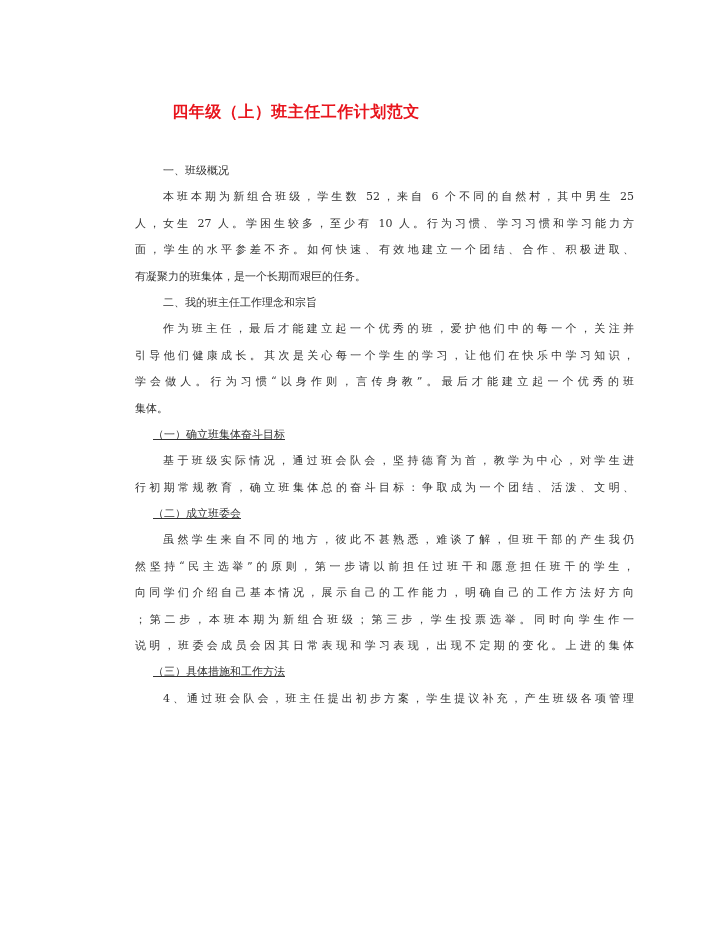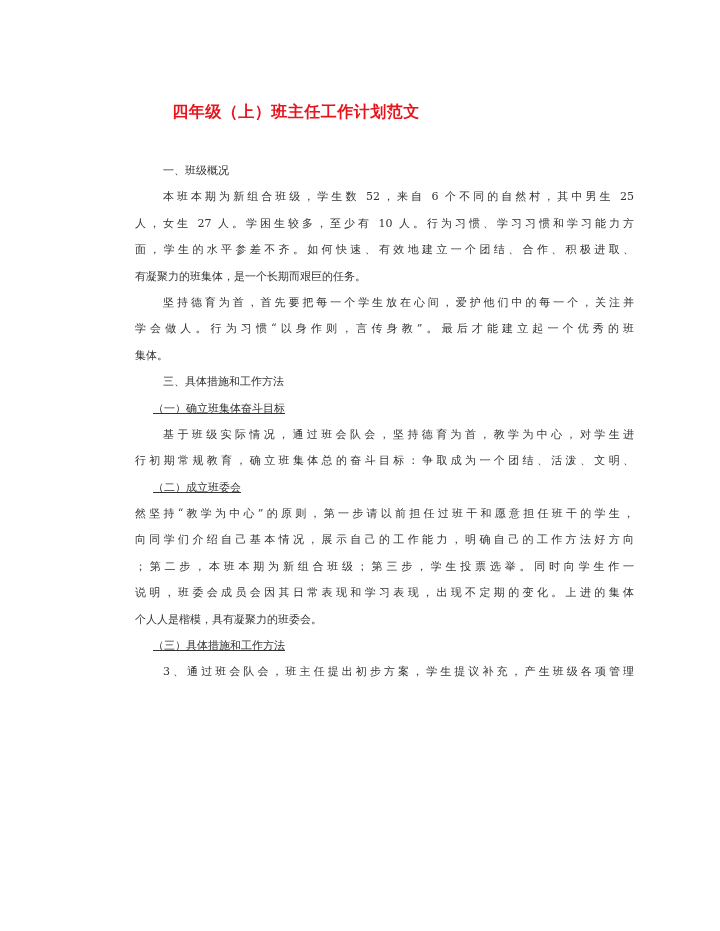--- a/index.html
+++ b/index.html
@@ -27,29 +27,30 @@
 <body>
 
 <div class="page">
   <div class="title">四年级（上）班主任工作计划范文</div>
   <div class="body" id="doc-body">
       <div class="line ind2 last">一、班级概况</div>
       <div class="line ind2">本班本期为新组合班级，学生数 52，来自 6 个不同的自然村，其中男生 25</div>
       <div class="line">人，女生 27 人。学困生较多，至少有 10 人。行为习惯、学习习惯和学习能力方</div>
       <div class="line">面，学生的水平参差不齐。如何快速、有效地建立一个团结、合作、积极进取、</div>
       <div class="line last">有凝聚力的班集体，是一个长期而艰巨的任务。</div>
-      <div class="line ind2">坚持德育为首，首先要把每一个学生放在心间，爱护他们中的每一个，关注并</div>
+      <div class="line ind2 last">二、我的班主任工作理念和宗旨</div>
+      <div class="line ind2">作为班主任，最后才能建立起一个优秀的班，爱护他们中的每一个，关注并</div>
+      <div class="line">引导他们健康成长。其次是关心每一个学生的学习，让他们在快乐中学习知识，</div>
       <div class="line">学会做人。行为习惯“以身作则，言传身教”。最后才能建立起一个优秀的班</div>
       <div class="line last">集体。</div>
-      <div class="line ind2 last">三、具体措施和工作方法</div>
       <div class="line ind-sub last">（一）确立班集体奋斗目标</div>
       <div class="line ind2">基于班级实际情况，通过班会队会，坚持德育为首，教学为中心，对学生进</div>
       <div class="line">行初期常规教育，确立班集体总的奋斗目标：争取成为一个团结、活泼、文明、</div>
       <div class="line ind-sub last">（二）成立班委会</div>
-      <div class="line">然坚持“教学为中心”的原则，第一步请以前担任过班干和愿意担任班干的学生，</div>
+      <div class="line ind2">虽然学生来自不同的地方，彼此不甚熟悉，难谈了解，但班干部的产生我仍</div>
+      <div class="line">然坚持“民主选举”的原则，第一步请以前担任过班干和愿意担任班干的学生，</div>
       <div class="line">向同学们介绍自己基本情况，展示自己的工作能力，明确自己的工作方法好方向</div>
       <div class="line">；第二步，本班本期为新组合班级；第三步，学生投票选举。同时向学生作一</div>
       <div class="line">说明，班委会成员会因其日常表现和学习表现，出现不定期的变化。上进的集体</div>
-      <div class="line last">个人人是楷模，具有凝聚力的班委会。</div>
       <div class="line ind-sub last">（三）具体措施和工作方法</div>
-      <div class="line ind2">3、通过班会队会，班主任提出初步方案，学生提议补充，产生班级各项管理</div>
+      <div class="line ind2">4、通过班会队会，班主任提出初步方案，学生提议补充，产生班级各项管理</div>
     </div>
 </div>
 
 </body></html>

